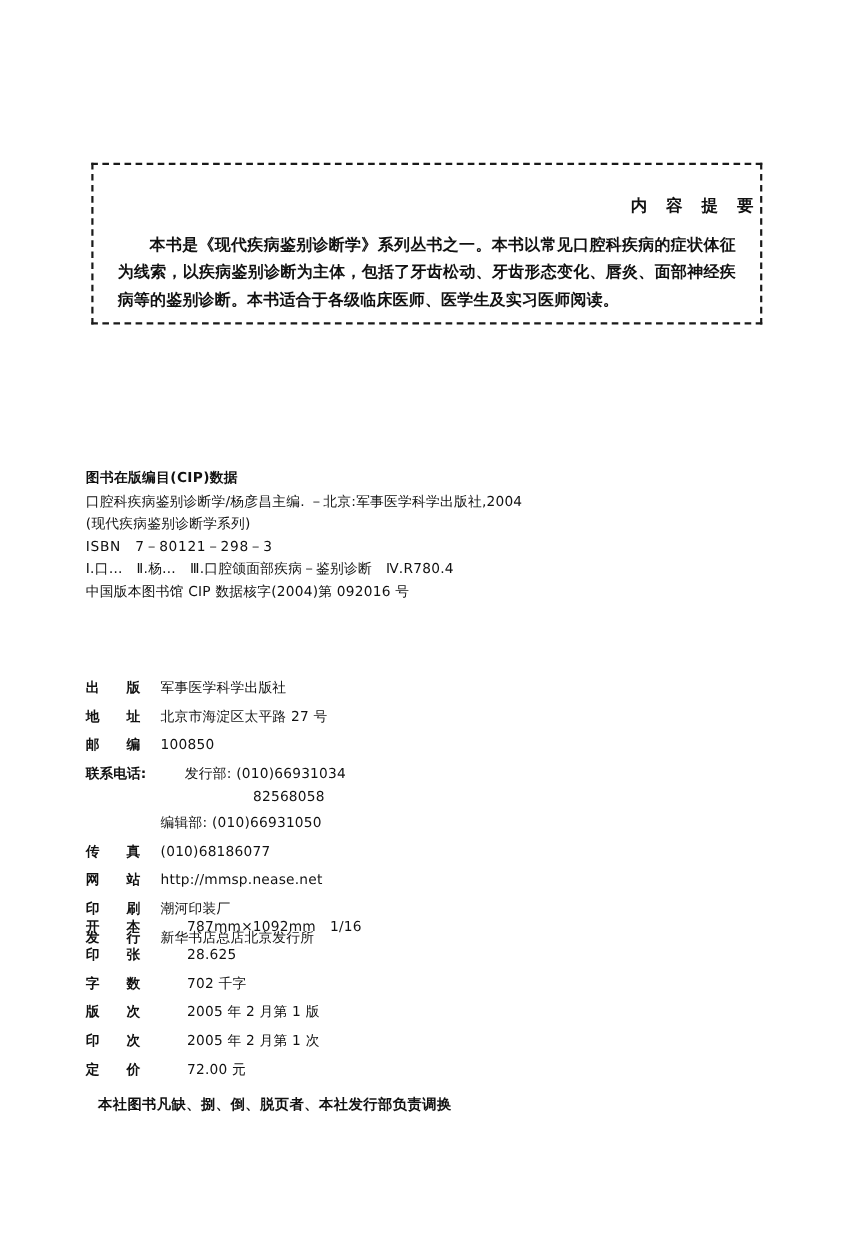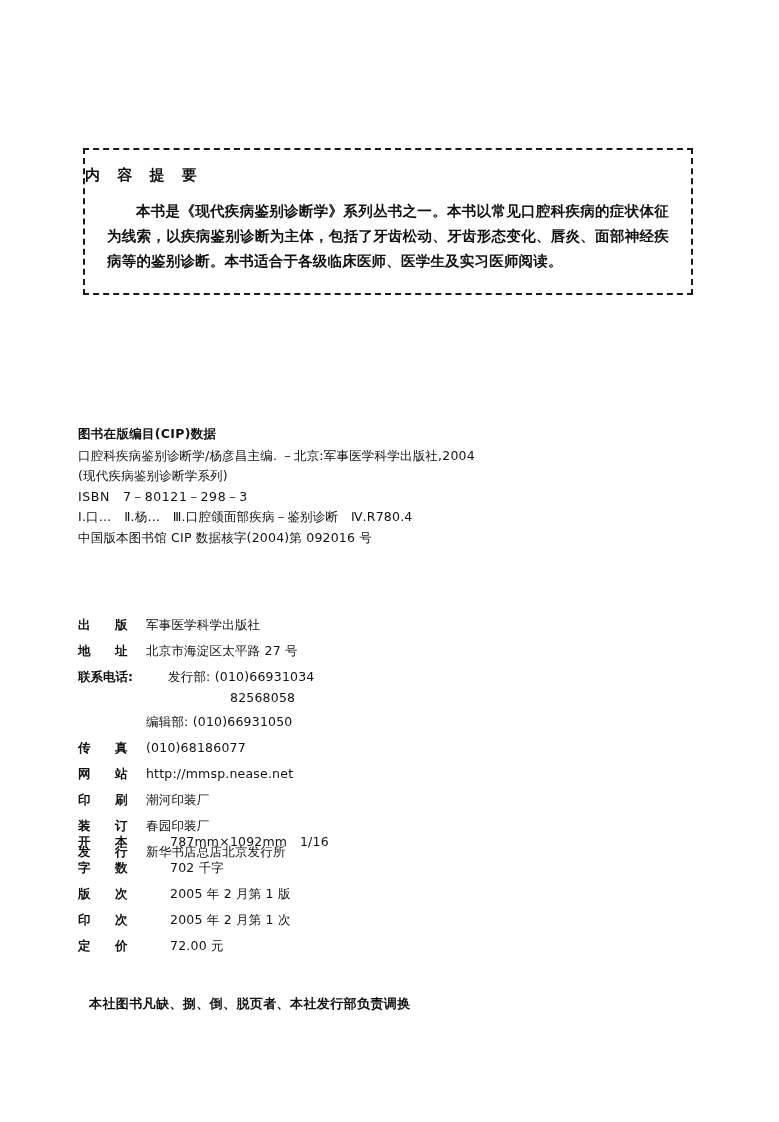--- a/index.html
+++ b/index.html
@@ -27,25 +27,25 @@
   .abstract-box {
     position: absolute;
     left: 83px;
     top: 148px;
     width: 610px;
     height: 147px;
     border: 2px dashed #1a1a1a;
     box-sizing: border-box;
   }
   .abstract-title {
-    text-align: left;
+    text-align: right;
     font-size: 15px;
     font-weight: bold;
     letter-spacing: 6px;
-    margin-top: 16px;
+    margin-top: 28px;
     color: #111;
   }
   .abstract-body {
     margin: 14px 22px 0 22px;
     font-size: 14.5px;
     line-height: 1.72;
     text-align: justify;
     text-justify: inter-ideograph;
     text-indent: 2em;
     font-weight: bold;
@@ -165,20 +165,24 @@
   <div class="pub">
     <div class="pub-row">
       <span class="pub-label">出　版</span>
       <span class="pub-value">军事医学科学出版社</span>
     </div>
     <div class="pub-row">
       <span class="pub-label">地　址</span>
       <span class="pub-value">北京市海淀区太平路 27 号</span>
     </div>
     <div class="pub-row">
+      <span class="pub-label">邮　编</span>
+      <span class="pub-value">100850</span>
+    </div>
+    <div class="pub-row">
       <span class="pub-label long">联系电话:</span>
       <span class="pub-value">发行部: (010)66931034</span>
     </div>
     <div class="pub-row sub">
       <span class="pub-value">82568058</span>
     </div>
     <div class="pub-row sub2">
       <span class="pub-value">编辑部: (010)66931050</span>
     </div>
     <div class="pub-row">
@@ -187,35 +191,35 @@
     </div>
     <div class="pub-row">
       <span class="pub-label">网　站</span>
       <span class="pub-value pub-link">http://mmsp.nease.net</span>
     </div>
     <div class="pub-row">
       <span class="pub-label">印　刷</span>
       <span class="pub-value">潮河印装厂</span>
     </div>
     <div class="pub-row">
-      <span class="pub-label">装　订</span>
-      <span class="pub-value">春园印装厂</span>
-    </div>
-    <div class="pub-row">
       <span class="pub-label">发　行</span>
       <span class="pub-value">新华书店总店北京发行所</span>
     </div>
   </div>
 
   <div class="specs">
     <div class="pub-row">
       <span class="pub-label">开　本</span>
       <span class="pub-value">787mm×1092mm　1/16</span>
     </div>
     <div class="pub-row">
+      <span class="pub-label">印　张</span>
+      <span class="pub-value">28.625</span>
+    </div>
+    <div class="pub-row">
       <span class="pub-label">字　数</span>
       <span class="pub-value">702 千字</span>
     </div>
     <div class="pub-row">
       <span class="pub-label">版　次</span>
       <span class="pub-value">2005 年 2 月第 1 版</span>
     </div>
     <div class="pub-row">
       <span class="pub-label">印　次</span>
       <span class="pub-value">2005 年 2 月第 1 次</span>

